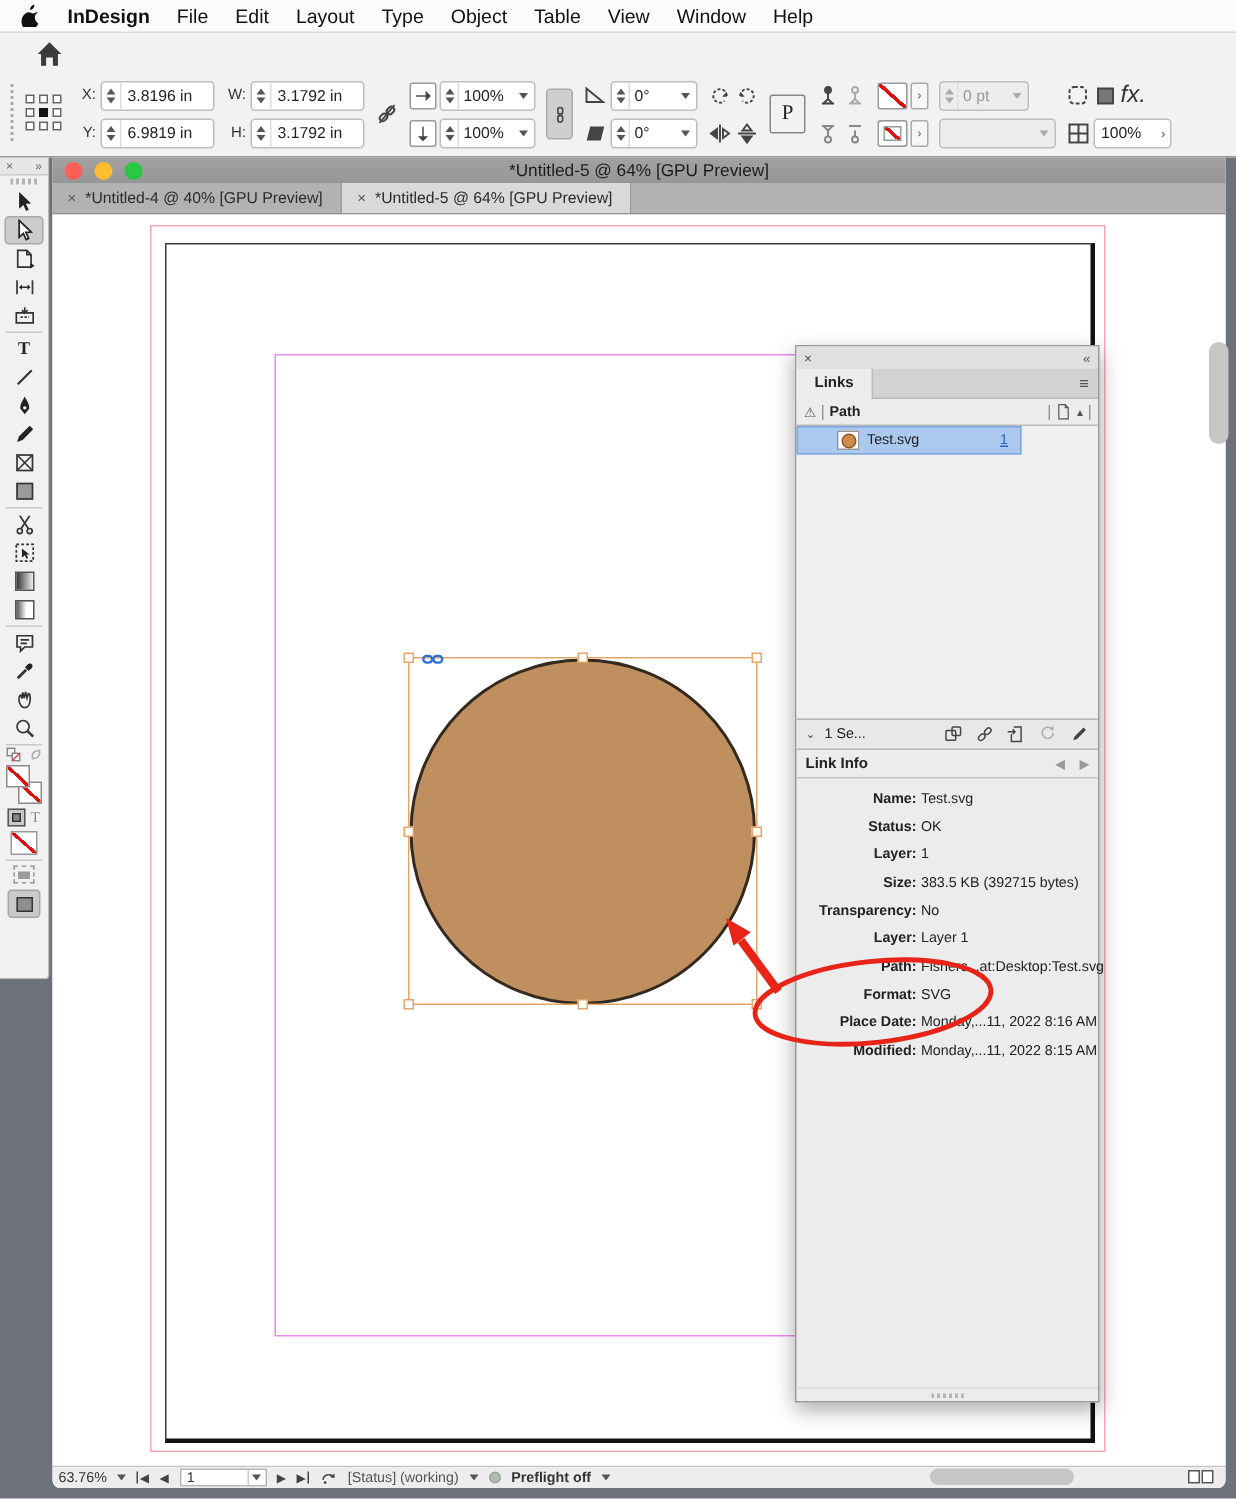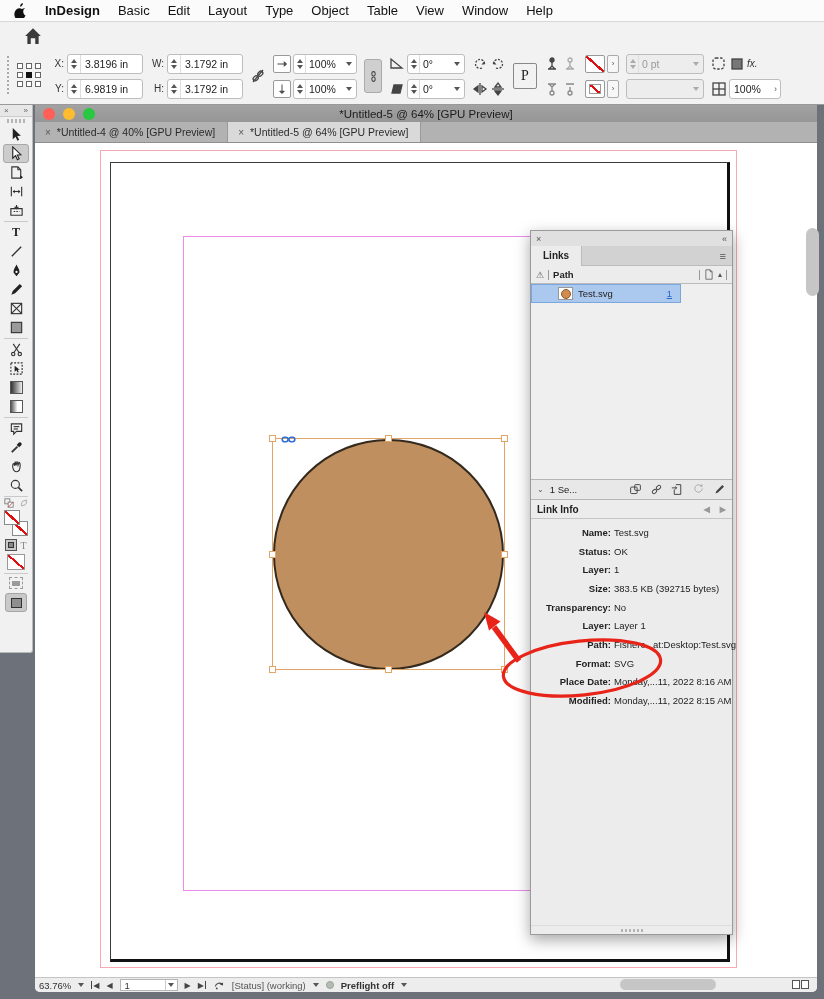--- a/index.html
+++ b/index.html
@@ -27,21 +27,21 @@
   .field .val { padding-left:4px; }
   .tri-up { width:0; height:0; border-left:3px solid transparent; border-right:3px solid transparent; border-bottom:4px solid #555; }
   .tri-down { width:0; height:0; border-left:3px solid transparent; border-right:3px solid transparent; border-top:4px solid #555; }
   .ddfield { width:62px; height:20px; background:#fff; border:1px solid #bdbdbd; border-radius:3px; display:flex; align-items:center; font-size:10.5px; color:#222; }
   .ddfield .caret { margin-left:auto; margin-right:4px; }
   .ddfield.disabled { background:#ededed; color:#999; }
   .icon16 { width:16px; height:16px; stroke:#444; fill:none; stroke-width:1.3; }
   .iconbox { width:18px; height:18px; border:1px solid #999; border-radius:2px; display:flex; align-items:center; justify-content:center; background:#fff; }
   .chainbtn { width:18px; height:34px; background:#cfcfcf; border:1px solid #aaa; border-radius:3px; display:flex; align-items:center; justify-content:center; }
   .slash-swatch { width:20px; height:18px; border:1px solid #999; background:#fff linear-gradient(to top right, transparent 45%, #dd1111 45%, #dd1111 55%, transparent 55%); border-radius:2px; }
-  .mini-btn { width:12px; height:18px; border:1px solid #aaa; border-radius:2px; background:#f7f7f7; display:flex; align-items:center; justify-content:center; font-size:8px; color:#555; } .fsz10 { font-size:10px; }
+  .mini-btn { width:12px; height:18px; border:1px solid #aaa; border-radius:2px; background:#f7f7f7; display:flex; align-items:center; justify-content:center; font-size:8px; color:#555; } .fsz10 { font-size:16px; }
 
   
   .docwin { position:absolute; left:35px; top:105px; width:782px; height:887px; background:#fff; border-radius:0 0 5px 5px; z-index:1; display:flex; flex-direction:column; }
   .titlebar { height:17px; background:linear-gradient(#a2a2a2,#969696); display:flex; align-items:center; position:relative; flex:0 0 auto; }
   .lights { display:flex; gap:8px; margin-left:8px; }
   .light { width:12px; height:12px; border-radius:50%; }
   .titletext { position:absolute; left:0; right:0; text-align:center; font-size:11.5px; color:#1c1c1c; }
   .tabbar { height:21px; background:#b2b2b2; display:flex; flex:0 0 auto; border-bottom:1px solid #8f8f8f; }
   .tab { display:flex; align-items:center; gap:6px; padding:0 12px 0 10px; font-size:10.5px; color:#2b2b2b; border-right:1px solid #9a9a9a; }
   .tab.inactive { background:#b2b2b2; }
@@ -128,21 +128,21 @@
 <body>
 
 <div class="app">
 
   <div class="menubar">
     <svg class="apple-svg" viewBox="0 0 170 205">
         <path d="M150 72c-22 12-32 32-26 57 5 23 19 38 30 43-9 24-24 42-43 43-14 1-19-9-39-9s-27 10-41 9C11 214-14 158 12 110c13-24 35-39 54-39 15 0 26 10 40 10s26-12 44-9z"></path>
         <path d="M117 0c4 20-12 46-37 51-5-24 16-46 37-51z"></path>
       </svg>
     <span class="appname">InDesign</span>
-    <span>Basic</span>
+    <span>File</span>
     <span>Edit</span>
     <span>Layout</span>
     <span>Type</span>
     <span>Object</span>
     <span>Table</span>
     <span>View</span>
     <span>Window</span>
     <span>Help</span>
   </div>
 
@@ -344,21 +344,21 @@
           <span class="slash-swatch"></span>
           <span class="mini-btn">›</span>
         </div>
         <div class="cell">
           <span class="slash-swatch" style="background-image:linear-gradient(to top right, transparent 45%, #dd1111 45%, #dd1111 55%, transparent 55%);box-shadow:inset 0 0 0 3px #fff, inset 0 0 0 4px #999"></span>
           <span class="mini-btn">›</span>
         </div>
       </div>
       <div class="cluster">
         <div class="cell">
-          <div class="ddfield disabled" style="width:78px">
+          <div class="ddfield disabled" style="width:60px">
             <span class="stepper" style="display:flex;flex-direction:column;align-items:center;gap:2px;width:12px;border-right:1px solid #ddd;height:100%;justify-content:center">
                 <i class="tri-up" style="border-bottom-color:#aaa"></i>
                 <i class="tri-down" style="border-top-color:#aaa"></i>
               </span>
             <span class="val" style="padding-left:3px">0 pt</span>
             <span class="caret tri-down" style="border-top-color:#aaa"></span>
           </div>
         </div>
         <div class="cell">
           <div class="ddfield disabled" style="width:78px">

